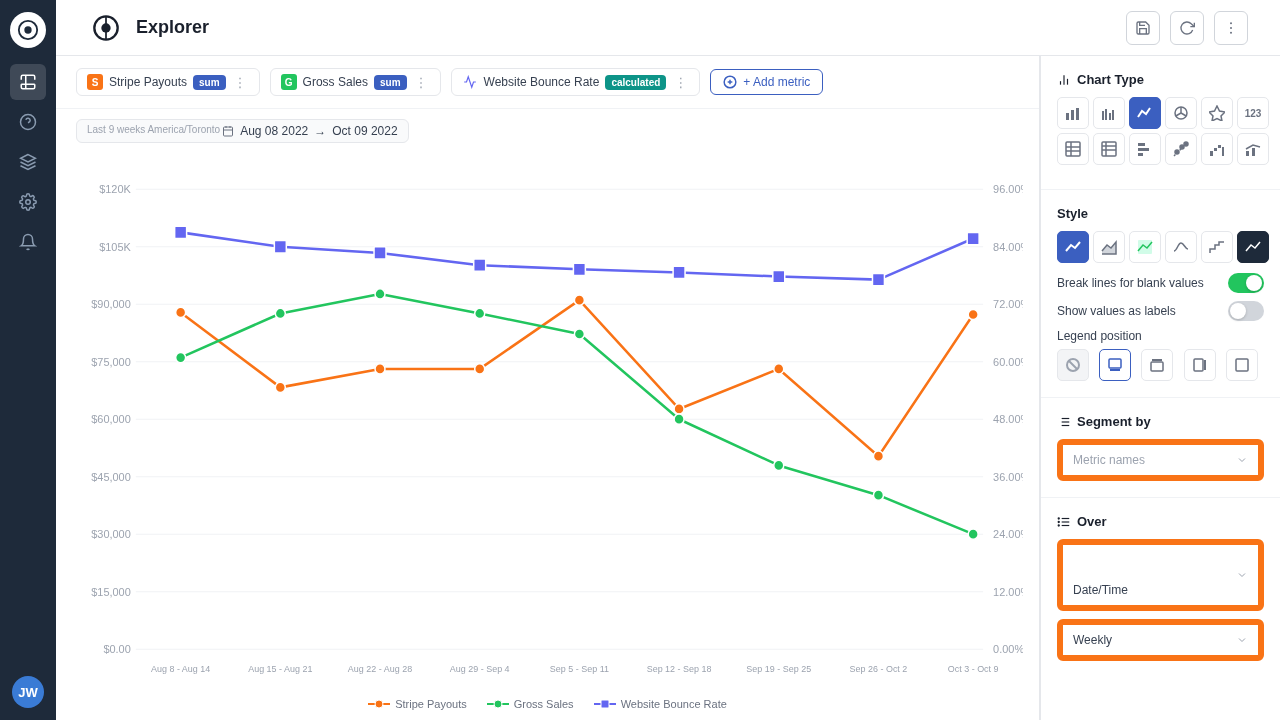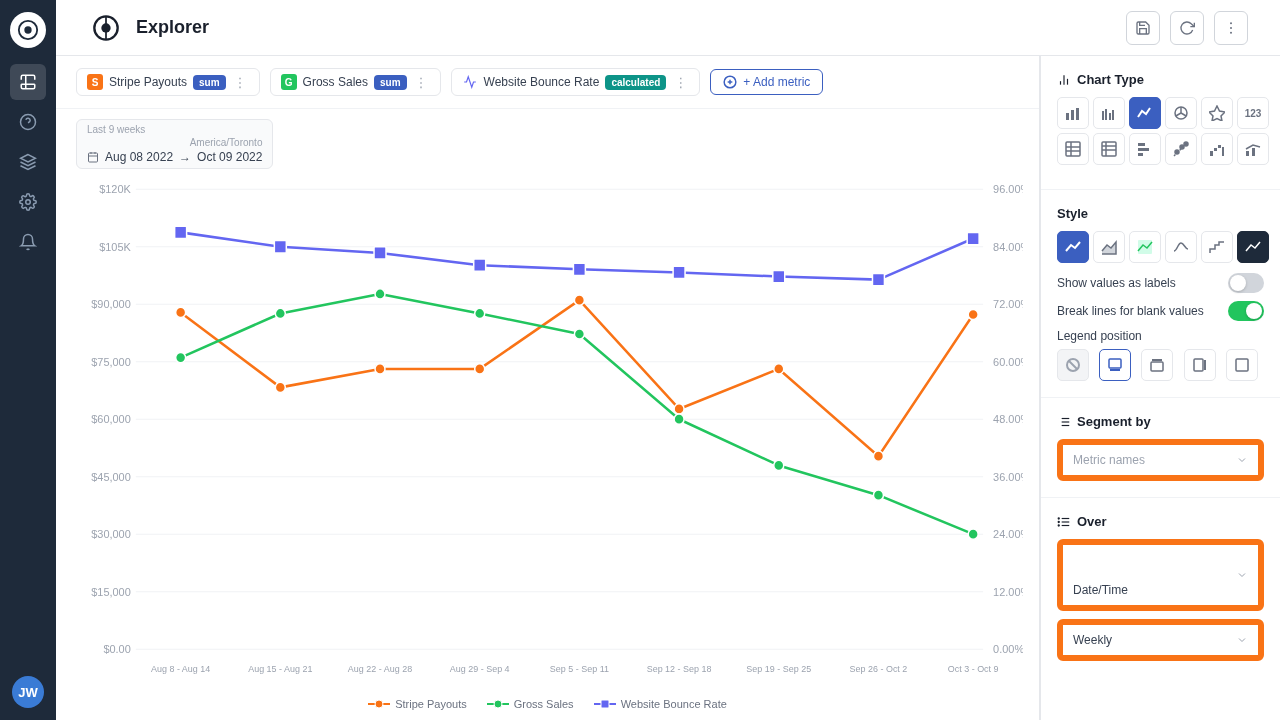--- a/index.html
+++ b/index.html
@@ -40,21 +40,21 @@
     .metric-chip { display: flex; align-items: center; gap: 6px; border: 1px solid #e5e7eb; border-radius: 6px; padding: 5px 10px; background: #fff; cursor: pointer; }
     .metric-chip .badge { font-size: 10px; padding: 2px 6px; border-radius: 4px; font-weight: 600; }
     .badge-blue { background: #3b5fc0; color: #fff; }
     .badge-teal { background: #0d9488; color: #fff; }
     .metric-chip-label { font-size: 12px; color: #374151; font-weight: 500; }
     .add-metric-btn { display: flex; align-items: center; gap: 6px; border: 1px solid #3b5fc0; border-radius: 6px; padding: 5px 12px; background: #fff; cursor: pointer; color: #3b5fc0; font-size: 12px; font-weight: 500; }
     .dots-btn { color: #9ca3af; cursor: pointer; padding: 0 2px; }
 
     
     .chart-container { flex: 1; padding: 10px 16px 10px 10px; position: relative; overflow: hidden; }
-    .date-range-badge { position: absolute; top: 10px; left: 20px; background: #f9fafb; border: 1px solid #e5e7eb; border-radius: 6px; padding: 4px 10px; font-size: 11px; color: #6b7280; display: flex; flex-direction: column; gap: 2px; z-index: 2; }
+    .date-range-badge { position: absolute; top: 10px; left: 20px; background: #f9fafb; border: 1px solid #e5e7eb; border-radius: 6px; padding: 4px 10px; font-size: 11px; color: #6b7280; display: flex; flex-direction: row; gap: 2px; z-index: 2; }
     .date-range-row { display: flex; align-items: center; gap: 6px; font-size: 12px; color: #374151; }
 
     
     .svg-chart { width: 100%; height: 100%; }
 
     
     .chart-legend { display: flex; align-items: center; justify-content: center; gap: 20px; padding: 6px 0 10px; flex-shrink: 0; }
     .legend-item { display: flex; align-items: center; gap: 5px; font-size: 11px; color: #6b7280; }
 
     
@@ -477,29 +477,29 @@
               </svg>
           </div>
           <div class="style-btn" style="background:#1e2a3a;border-color:#1e2a3a;">
             <svg width="16" height="16" viewBox="0 0 16 16" fill="none" stroke="#fff" stroke-width="1.5">
                 <polyline points="1,12 6,6 10,9 15,3"></polyline>
               </svg>
           </div>
         </div>
 
         <div class="toggle-row">
+          <span class="toggle-label">Break lines for blank values</span>
+          <div class="toggle on">
+            <div class="toggle-knob"></div>
+          </div>
+        </div>
+
+        <div class="toggle-row">
           <span class="toggle-label">Show values as labels</span>
           <div class="toggle off">
-            <div class="toggle-knob"></div>
-          </div>
-        </div>
-
-        <div class="toggle-row">
-          <span class="toggle-label">Break lines for blank values</span>
-          <div class="toggle on">
             <div class="toggle-knob"></div>
           </div>
         </div>
 
         <div style="margin-top:4px;">
           <div style="font-size:12px;color:#374151;margin-bottom:6px;">Legend position</div>
           <div class="legend-pos-grid">
             <div class="legend-pos-btn" style="background:#f3f4f6;">
               <svg width="14" height="14" viewBox="0 0 14 14" fill="none" stroke="#9ca3af" stroke-width="2">
                   <circle cx="7" cy="7" r="6"></circle>

